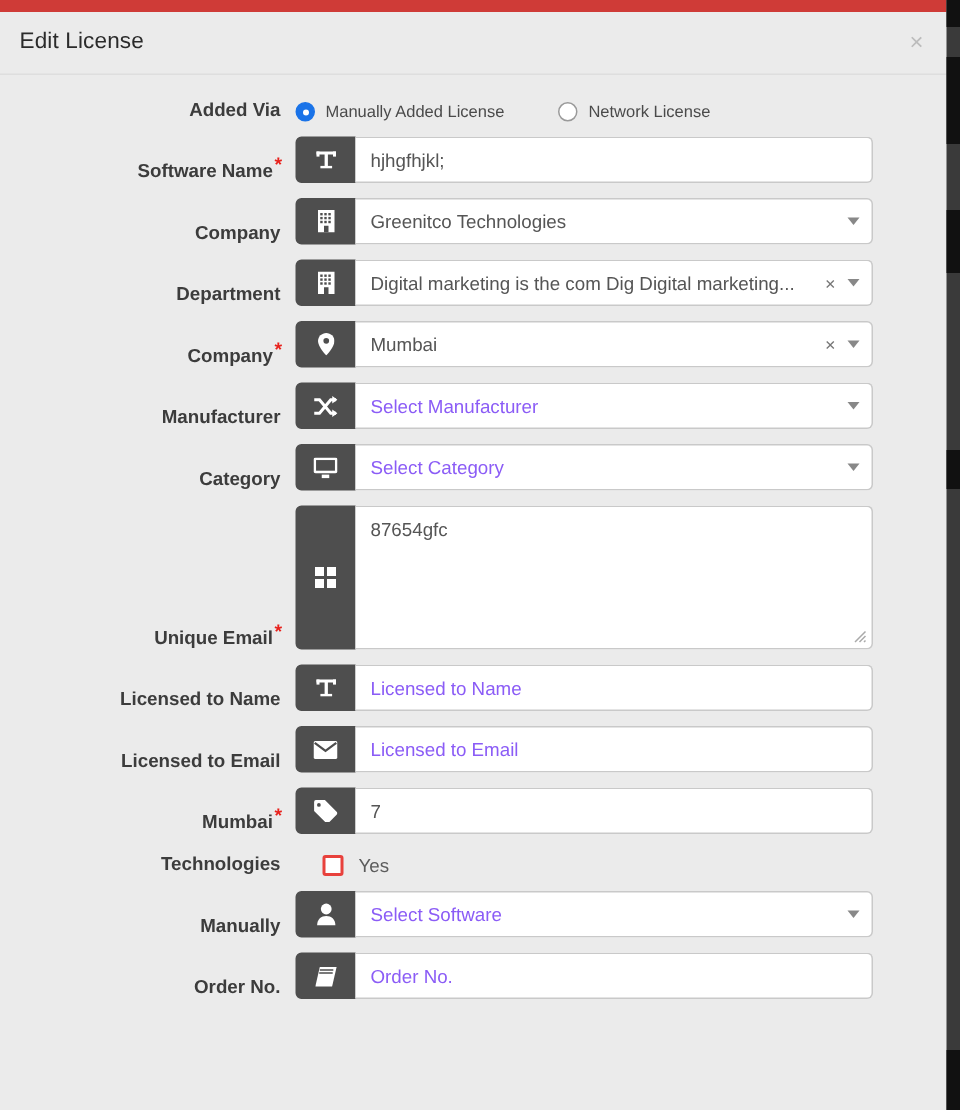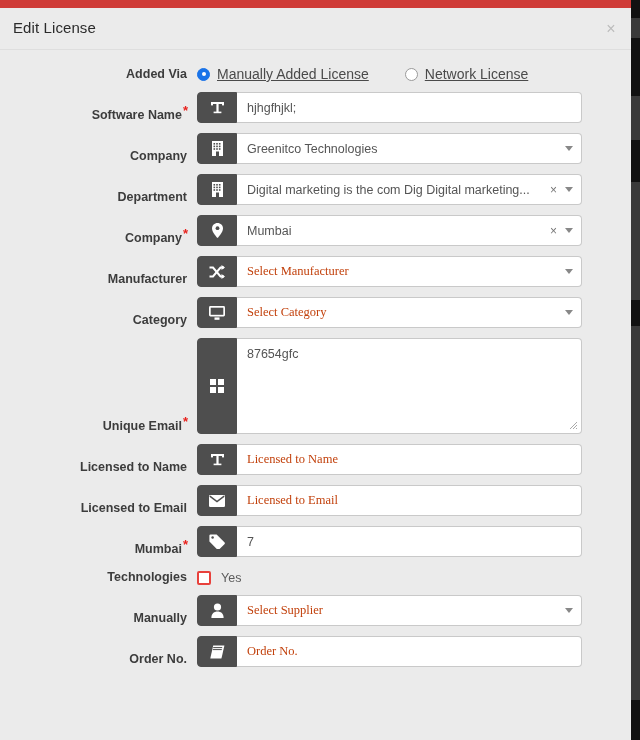--- a/index.html
+++ b/index.html
@@ -124,21 +124,21 @@
     border-radius: 0 4px 4px 0;
     display: flex;
     align-items: center;
     padding: 0 8px 0 10px;
     font-size: 12.5px;
     color: #555;
     position: relative;
     overflow: hidden;
   }
   .ifield .val { flex: 1; white-space: nowrap; overflow: hidden; text-overflow: ellipsis; }
-  .ifield .ph { color: #c2410c; font-family: Liberation Serif, serif; }
+  .ifield .ph { color: #8b5cf6; }
   .caret {
     width: 0; height: 0;
     border-left: 4px solid transparent;
     border-right: 4px solid transparent;
     border-top: 5px solid #888;
     margin-left: 8px;
     flex: 0 0 auto;
   }
   .clearx {
     font-size: 12px;
@@ -178,23 +178,23 @@
     background: #1a73e8;
   }
   .rdot.on::after {
     content: "";
     position: absolute;
     left: 3.5px; top: 3.5px;
     width: 4px; height: 4px;
     border-radius: 50%;
     background: #fff;
   }
-  .rlabel { font-size: 14px; color: #4a4a4a; text-decoration: underline; }
+  .rlabel { font-size: 11px; color: #4a4a4a; }
   
-  .checkwrap { display: flex; align-items: center; padding-top: 2px; }
+  .checkwrap { display: flex; align-items: center; padding-top: 2px; margin-left: 18px; }
   .cbox {
     width: 14px; height: 14px;
     border: 2px solid #e8413c;
     background: #fff;
     border-radius: 2px;
     margin-right: 10px;
     flex: 0 0 auto;
     cursor: pointer;
   }
   .clabel { font-size: 12.5px; color: #5c5c5c; }
@@ -464,21 +464,21 @@
             <div class="lbl"><span>Manually</span></div>
             <div class="ctl">
               <div class="igrp">
                 <div class="iaddon">
                   <svg width="13" height="15" viewBox="0 0 13 15">
                     <circle cx="6.5" cy="4" r="3.6" fill="#fff"></circle>
                     <path d="M0.4 15 C0.4 10.6 3.2 8.6 6.5 8.6 C9.8 8.6 12.6 10.6 12.6 15 Z" fill="#fff"></path>
                   </svg>
                 </div>
                 <div class="ifield">
-                  <span class="val ph">Select Supplier</span>
+                  <span class="val ph">Select Software</span>
                   <span class="caret"></span>
                 </div>
               </div>
             </div>
           </div>
           <div class="row fld">
             <div class="lbl"><span>Order No.</span></div>
             <div class="ctl">
               <div class="igrp">
                 <div class="iaddon">

